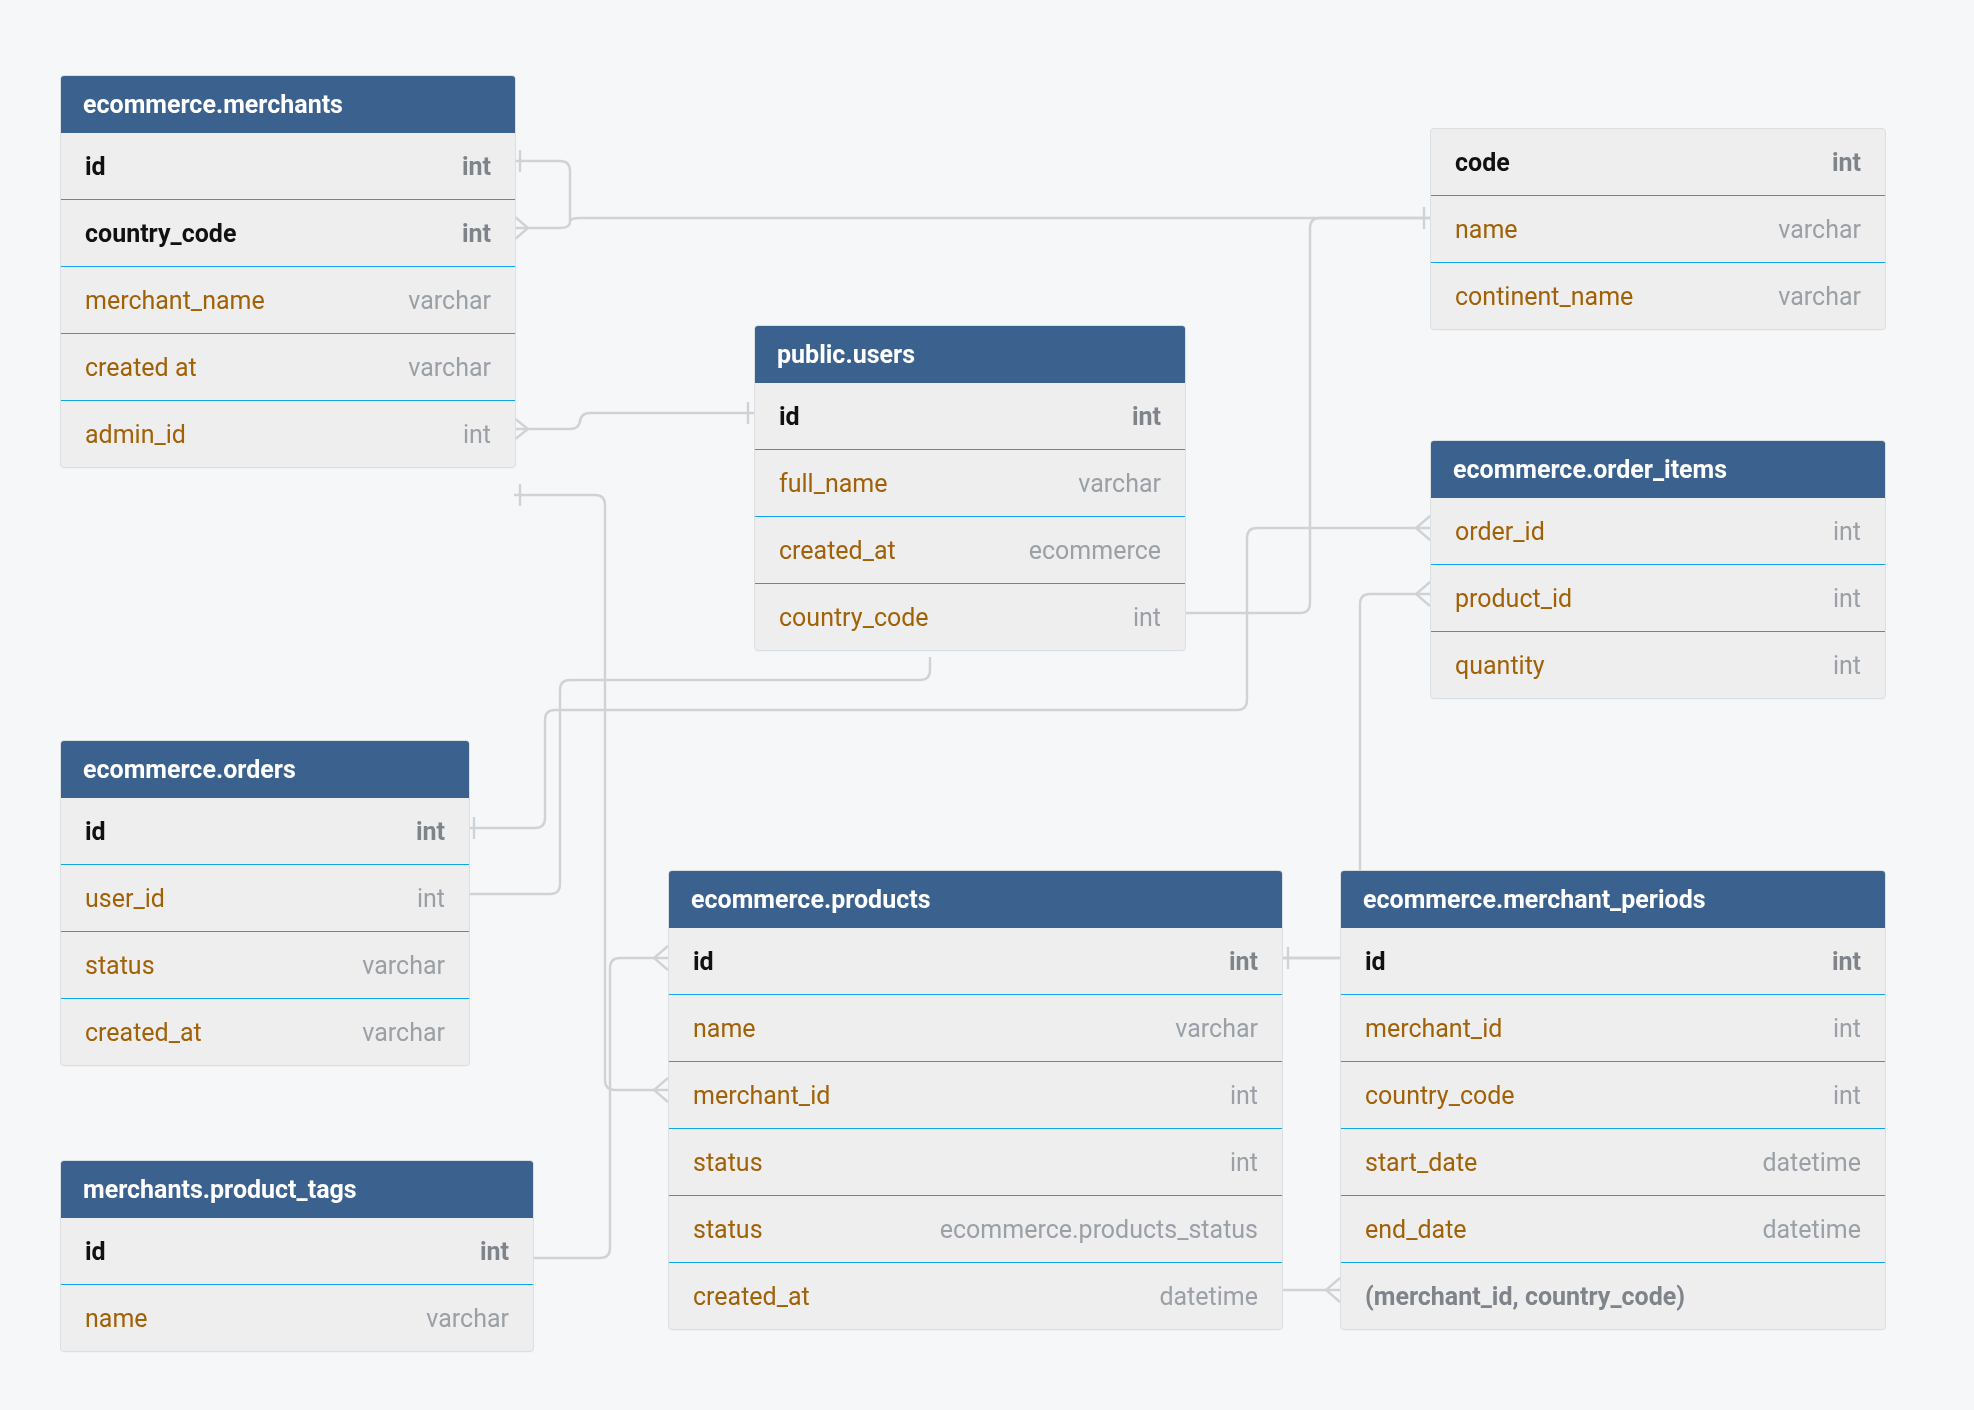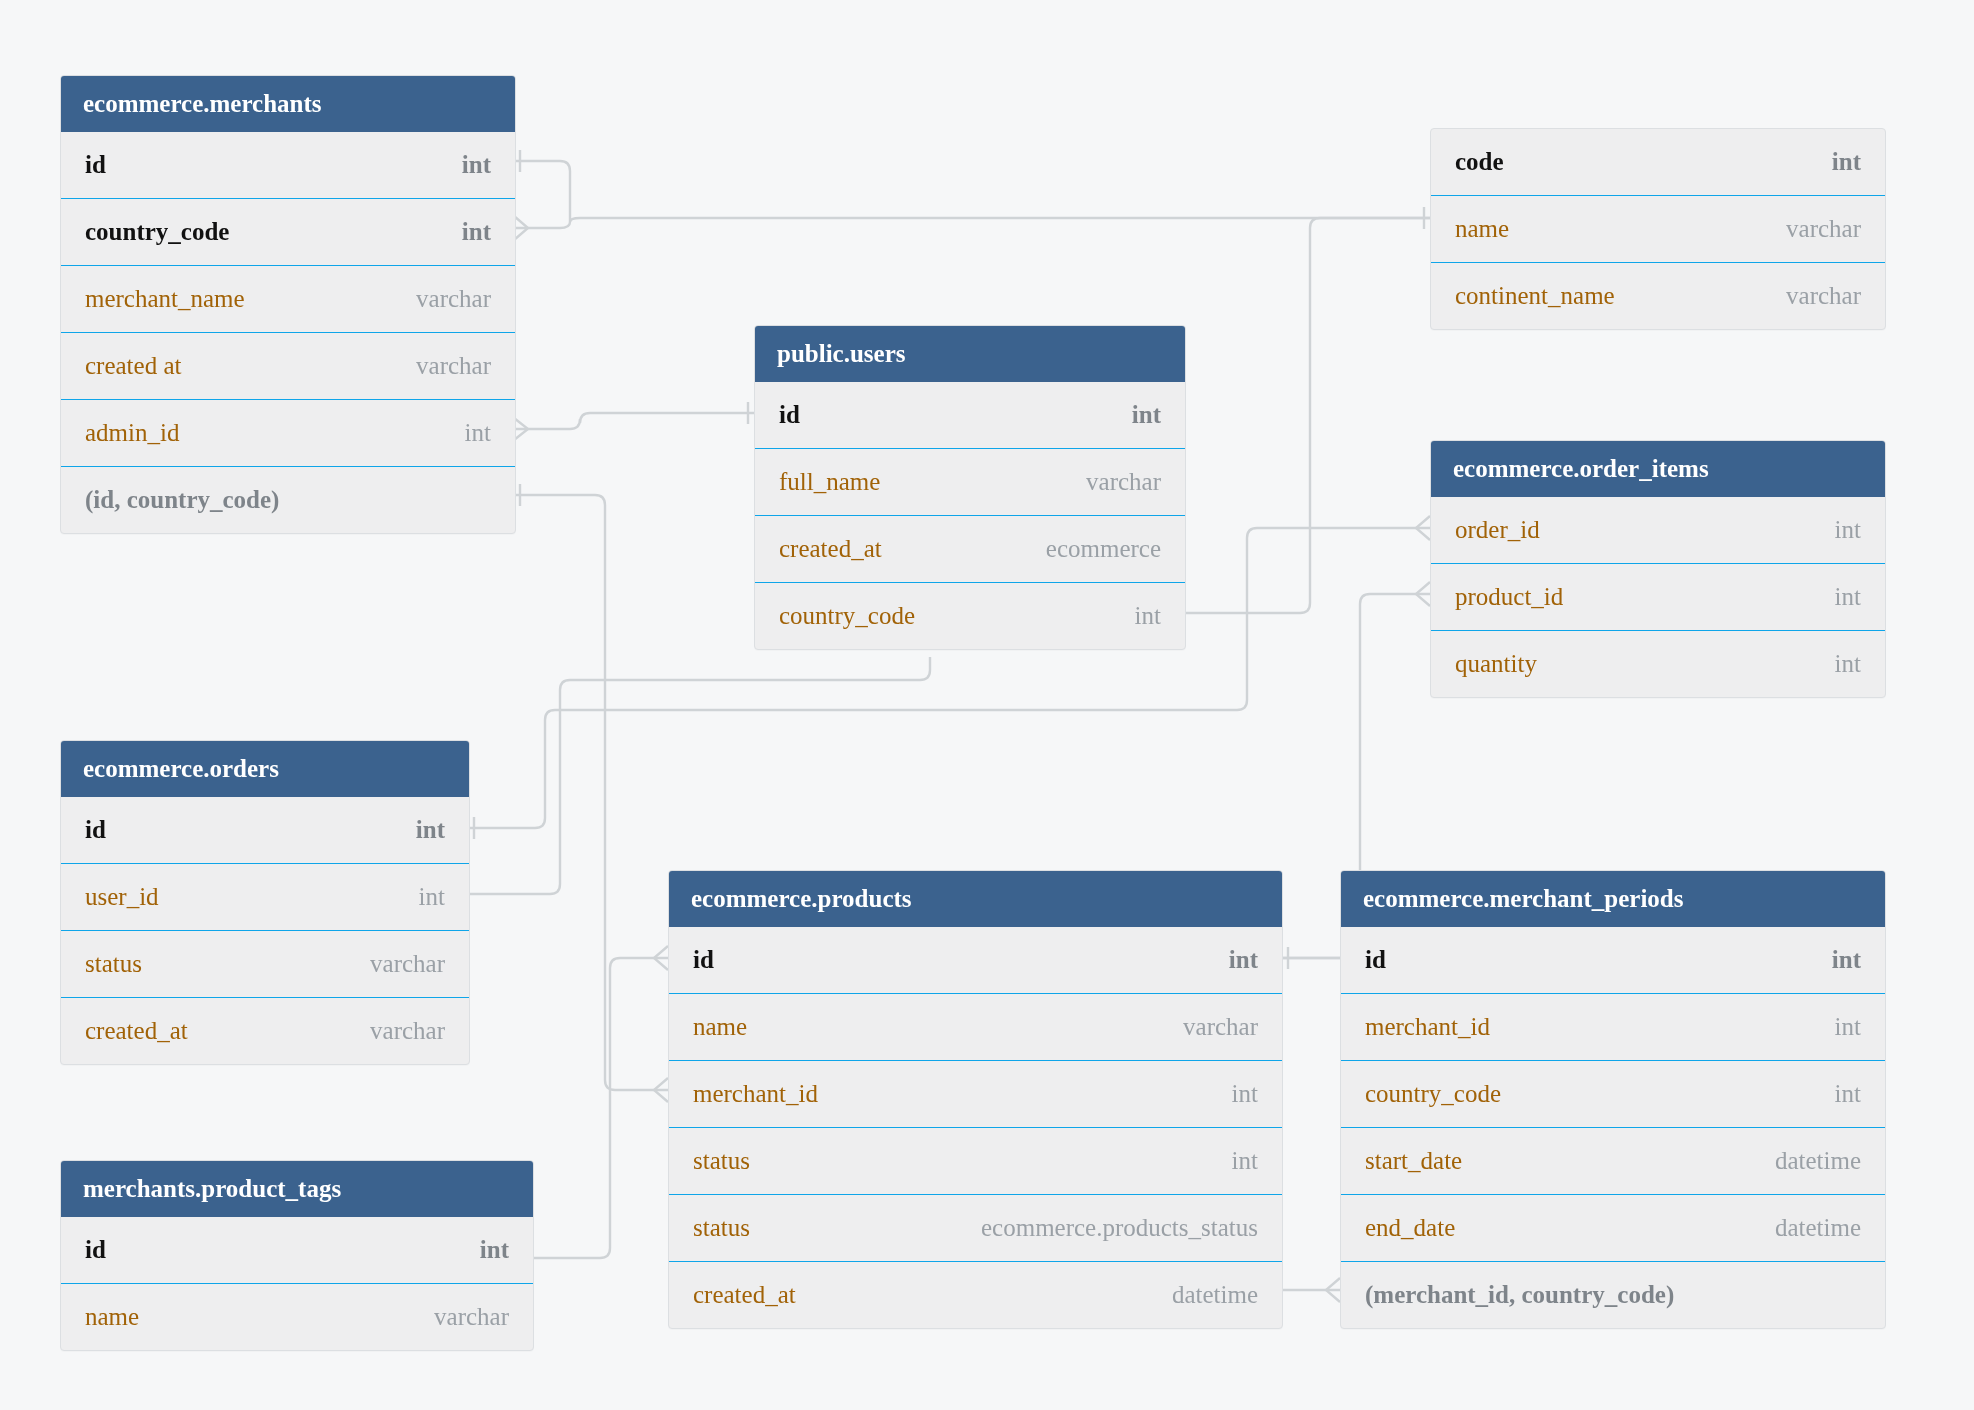--- a/index.html
+++ b/index.html
@@ -1,16 +1,16 @@
 <!DOCTYPE html>
 <html><head>
 <meta charset="utf-8">
 <style>
   html,body{margin:0;padding:0;background:#f6f7f8;font-family:"Segoe UI",Roboto,"Helvetica Neue",Arial,sans-serif;}
-  #stage{position:relative;width:1974px;height:1410px;background:#f6f7f8;font-family:Liberation Serif, serif;}
+  #stage{position:relative;width:1974px;height:1410px;background:#f6f7f8;}
   svg#wires{position:absolute;inset:0;width:1974px;height:1410px;pointer-events:none;}
   svg#wires path{fill:none;stroke:#cfd3d6;stroke-width:2.4;}
   svg#wires polyline.fork{fill:none;stroke:#cfd3d6;stroke-width:2.4;}
   svg#wires line.tick{stroke:#cfd3d6;stroke-width:2.4;}
 
   .tbl{position:absolute;background:#eeeeef;border:1px solid #dcdfe2;border-radius:4px;overflow:hidden;box-shadow:0 1px 0 rgba(0,0,0,.02);}
   .tbl .hd{background:#3b628e;color:#fff;font-weight:700;font-size:25px;padding:14px 22px;}
   .tbl .row{display:flex;justify-content:space-between;align-items:center;height:66px;padding:0 24px;font-size:25px;color:#555;}
   .tbl .row + .row{border-top:1px solid #0ea5e9;}
   .tbl .row.pk .nm{color:#111;font-weight:700;}
@@ -78,24 +78,20 @@
         <span class="ty">varchar</span>
       </div>
     <div class="row">
         <span class="nm">created at</span>
         <span class="ty">varchar</span>
       </div>
     <div class="row">
         <span class="nm">admin_id</span>
         <span class="ty">int</span>
       </div>
-    <div class="row idx">
-        <span class="nm">(id, country_code)</span>
-        <span class="ty"></span>
-      </div>
   </div>
 
   <div class="tbl" style="left:754px;top:325px;width:430px">
     <div class="hd">public.users</div>
     <div class="row pk">
         <span class="nm">id</span>
         <span class="ty">int</span>
       </div>
     <div class="row">
         <span class="nm">full_name</span>

